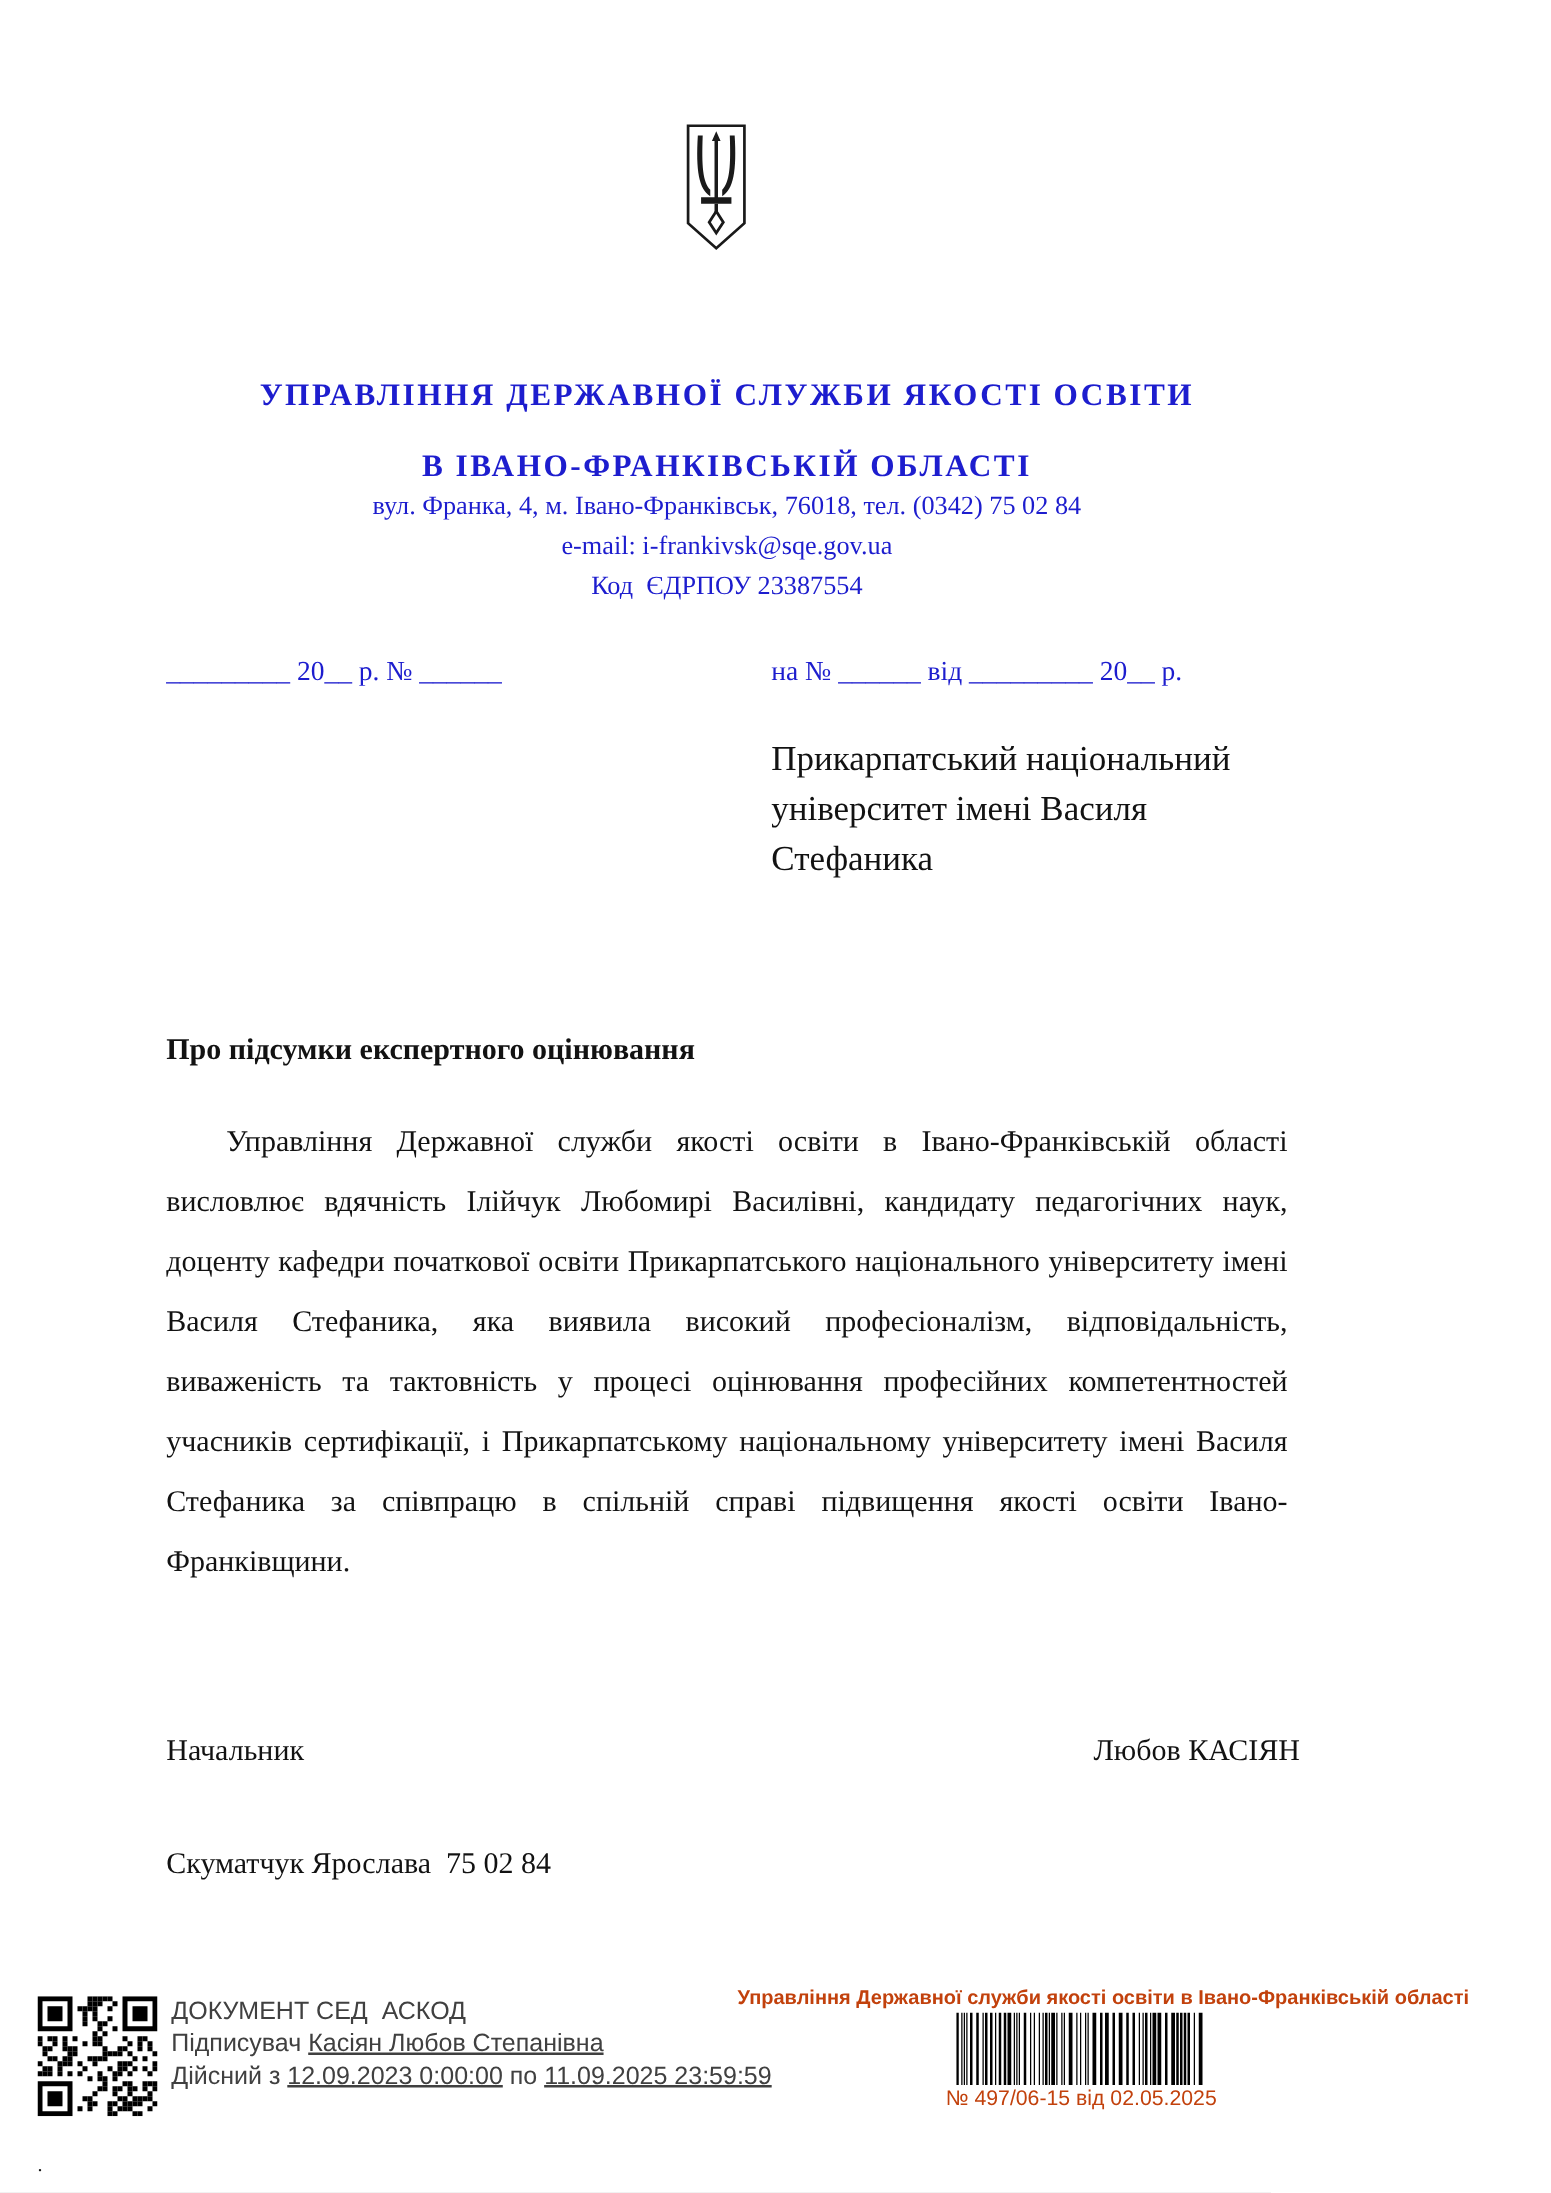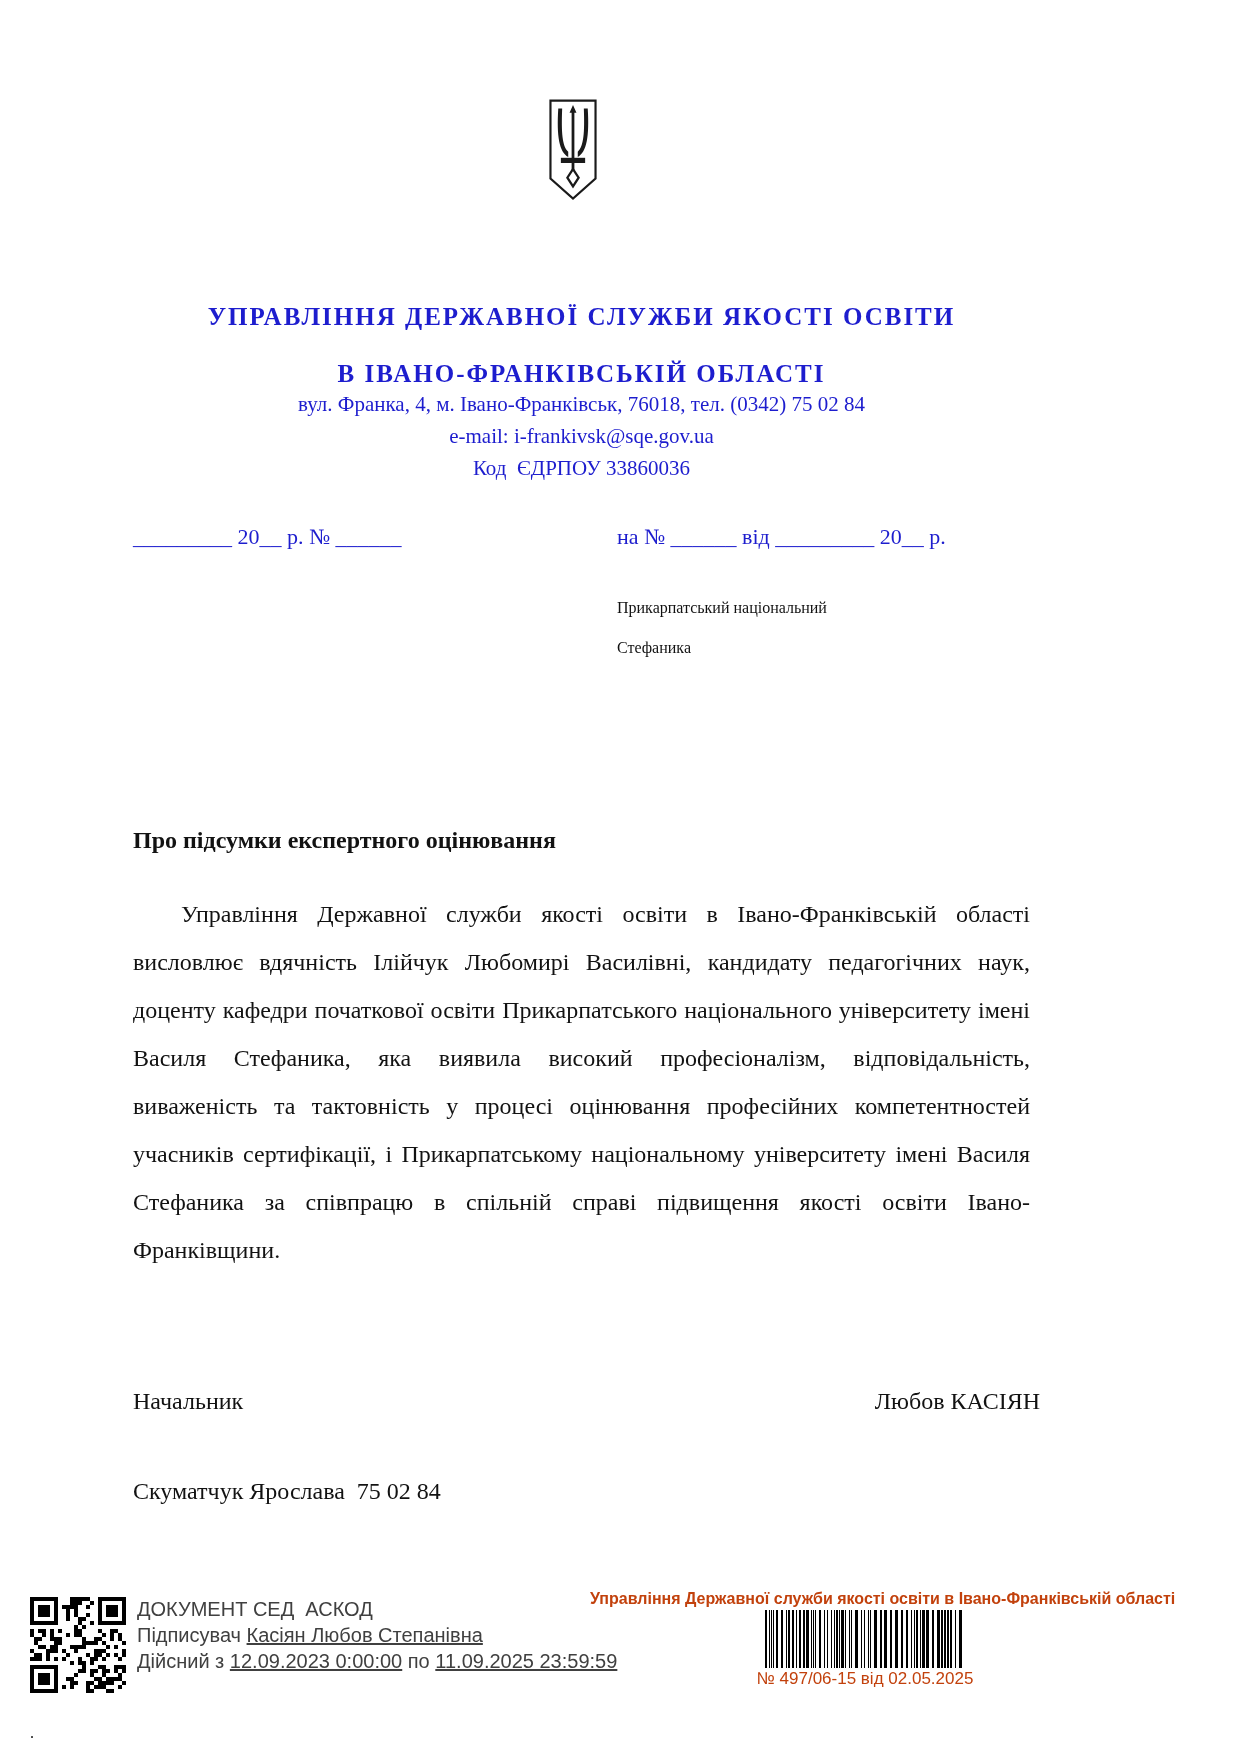--- a/index.html
+++ b/index.html
@@ -17,21 +17,21 @@
   .dept1{left:133px;top:303px;width:897px;font-size:25px;font-weight:bold;letter-spacing:2px;}
   .dept2{left:133px;top:360px;width:897px;font-size:25px;font-weight:bold;letter-spacing:2px;}
   .addr{left:133px;top:392px;width:897px;font-size:21px;}
   .emailline{left:133px;top:424px;width:897px;font-size:21px;}
   .email-link{cursor:pointer;margin-top:34px;}
   .edrpou{left:133px;top:456px;width:897px;font-size:21px;}
   
   .ref-left{left:133px;top:524px;font-size:22px;}
   .ref-right{left:617px;top:524px;font-size:22px;}
   
-  .recipient{left:617px;top:588px;font-size:16px;line-height:40px;}
+  .recipient{left:617px;top:588px;font-size:28px;line-height:40px;}
   
   .subject{left:133px;top:827px;font-size:24px;font-weight:bold;}
   
   .body-par{left:133px;top:890px;width:897px;font-size:24px;line-height:48px;
     text-align:justify;text-indent:48px;}
   
   .sig-row{left:133px;top:1388px;width:907px;display:flex;justify-content:space-between;font-size:24px;}
   .executor{left:133px;top:1478px;font-size:24px;}
   
   .qr{left:30px;top:1597px;width:96px;height:96px;}
@@ -57,27 +57,28 @@
     <path d="M47,12 L42.5,12 C43.5,40 42.5,55 35.5,62 L35.5,68 C46,62 49,44 47,12 Z" fill="#1a1a1a"></path>
     <rect x="16" y="69" width="28" height="6" fill="#1a1a1a"></rect>
     <rect x="28.4" y="75" width="3.2" height="9" fill="#1a1a1a"></rect>
     <path d="M30,82 L36.5,92 L30,102 L23.5,92 Z" fill="none" stroke="#1a1a1a" stroke-width="2.6"></path>
   </svg>
 
   <div class="abs dept1 centered blue">УПРАВЛІННЯ ДЕРЖАВНОЇ СЛУЖБИ ЯКОСТІ ОСВІТИ</div>
   <div class="abs dept2 centered blue">В ІВАНО-ФРАНКІВСЬКІЙ ОБЛАСТІ</div>
   <div class="abs addr centered blue">вул. Франка, 4, м. Івано-Франківськ, 76018, тел. (0342) 75 02 84</div>
   <div class="abs emailline centered blue"><span>e-mail: </span><span class="email-link">i-frankivsk@sqe.gov.ua</span></div>
-  <div class="abs edrpou centered blue pre">Код  ЄДРПОУ 33860036</div>
+  <div class="abs edrpou centered blue pre">Код  ЄДРПОУ 23387554</div>
 
   <div class="abs ref-left blue pre">_________ 20__ р. № ______</div>
   <div class="abs ref-right blue pre">на № ______ від _________ 20__ р.</div>
 
   <div class="abs recipient">
     <div>Прикарпатський національний</div>
+    <div>університет імені Василя</div>
     <div>Стефаника</div>
   </div>
 
   <div class="abs subject">Про підсумки експертного оцінювання</div>
 
   <div class="abs body-par">Управління Державної служби якості освіти в Івано-Франківській області висловлює вдячність Ілійчук Любомирі Василівні, кандидату педагогічних наук, доценту кафедри початкової освіти Прикарпатського національного університету імені Василя Стефаника, яка виявила високий професіоналізм, відповідальність, виваженість та тактовність у процесі оцінювання професійних компетентностей учасників сертифікації, і Прикарпатському національному університету імені Василя Стефаника за співпрацю в спільній справі підвищення якості освіти Івано-Франківщини.</div>
 
   <div class="abs sig-row">
     <span>Начальник</span>
     <span>Любов КАСІЯН</span>

